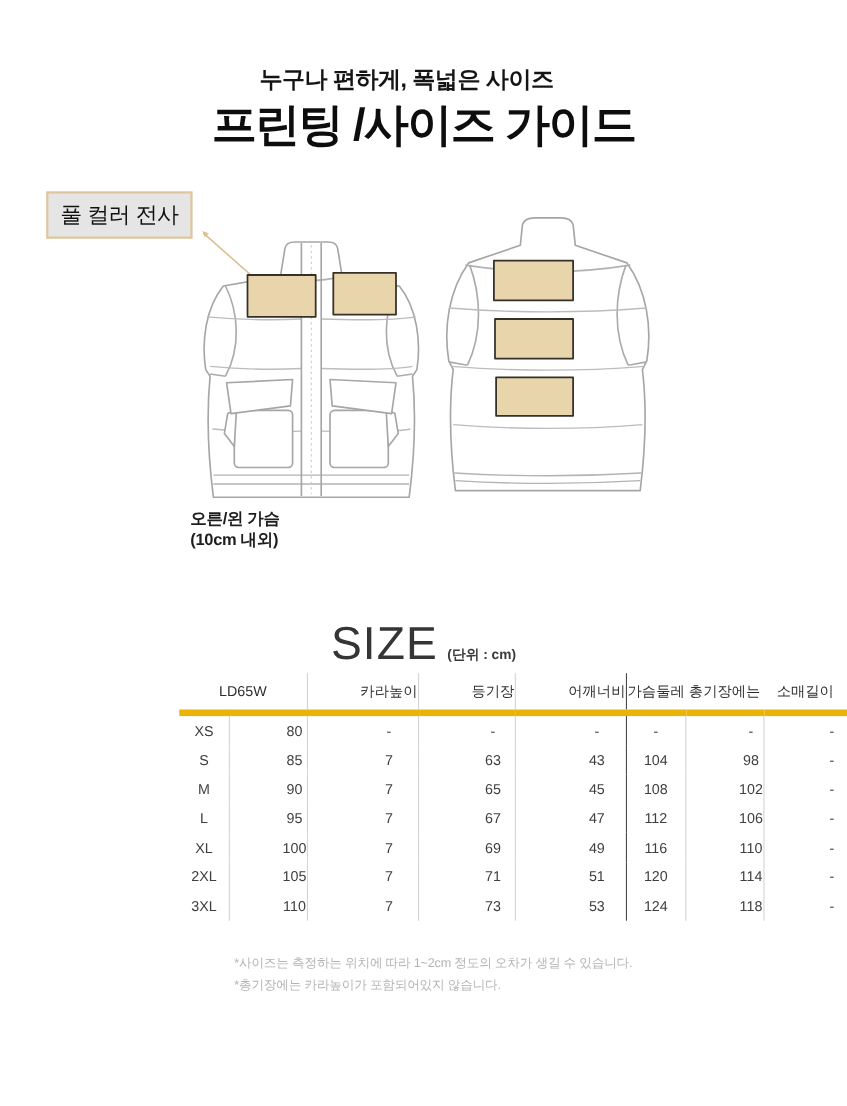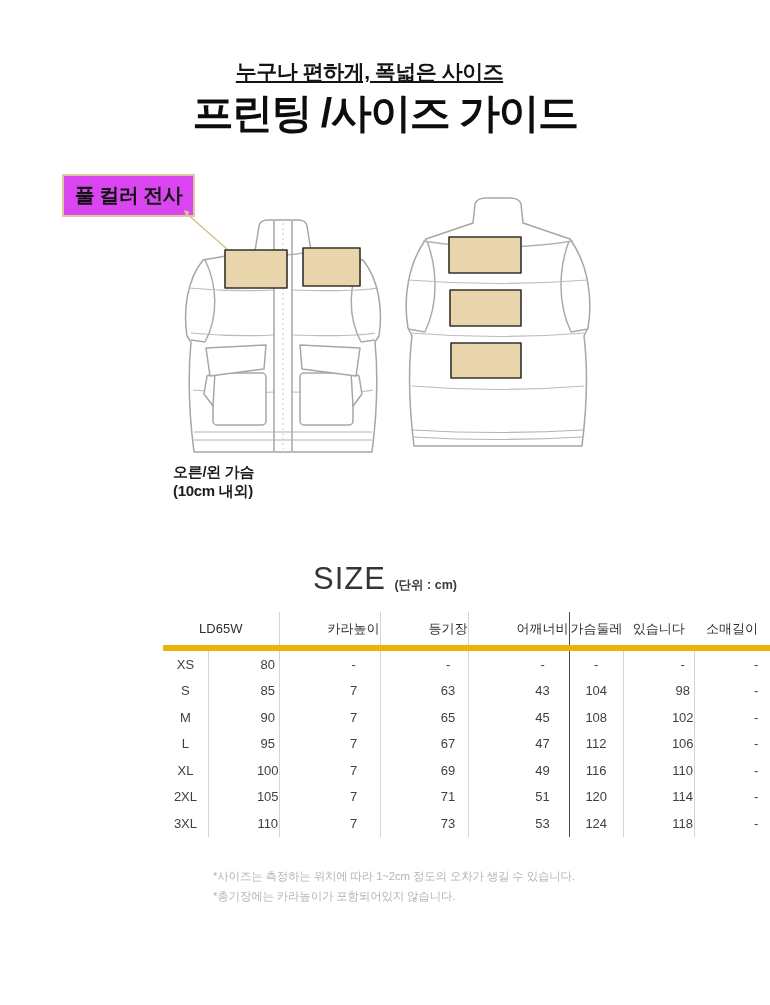--- a/index.html
+++ b/index.html
@@ -1,45 +1,45 @@
 <!DOCTYPE html>
 <html><head>
 <meta charset="utf-8">
 <style>
   html,body{margin:0;padding:0;background:#ffffff;}
   body{font-family:"Liberation Sans","DejaVu Sans",sans-serif;-webkit-font-smoothing:antialiased;}
   .page{position:relative;width:770px;height:1005px;background:#fff;overflow:hidden;margin:0 auto;}
 
   
   .subtitle{position:absolute;top:58px;left:0;width:739px;text-align:center;
-    font-size:21px;font-weight:700;color:#141414;letter-spacing:-0.5px;text-decoration:underline;}
+    font-size:21px;font-weight:700;color:#141414;letter-spacing:-0.5px;}
   .title{position:absolute;top:86px;left:0;width:770px;text-align:center;
     font-size:41px;font-weight:900;color:#0d0d0d;letter-spacing:-1.5px;}
 
   
-  .callout{position:absolute;left:62px;top:174px;width:129px;height:39px;
-    border:2px solid var(--callout-border,#dfc69c);background:#d946ef;
+  .callout{position:absolute;left:42px;top:174px;width:129px;height:39px;
+    border:2px solid var(--callout-border,#dfc69c);background:#e5e5e5;
     display:flex;align-items:center;justify-content:center;
-    font-size:20px;font-weight:700;color:#111;letter-spacing:-0.5px;}
+    font-size:20px;font-weight:400;color:#111;letter-spacing:-0.5px;}
   .leader{position:absolute;left:178px;top:208px;width:64px;height:52px;}
 
   
   .vest-front{position:absolute;left:173px;top:218px;width:220px;height:240px;}
   .vest-back{position:absolute;left:393px;top:196px;width:210px;height:256px;}
   .vest path,.vest line,.vest rect{vector-effect:non-scaling-stroke;}
 
   
   .caption{position:absolute;text-align:left;font-size:15px;font-weight:700;
     color:#1d1d1d;line-height:19px;letter-spacing:-0.3px;}
   .caption-front{left:173px;top:462px;width:220px;}
   .caption-back{left:385px;top:460px;width:215px;}
 
   
   .size-heading{position:absolute;top:561px;left:0;width:770px;text-align:center;color:#2b2b2b;}
-  .size-heading .big{font-size:31px;font-weight:500;letter-spacing:1px;color:#353535;}
+  .size-heading .big{font-size:42px;font-weight:500;letter-spacing:1px;color:#353535;}
   .size-heading .unit{font-size:12.5px;font-weight:700;color:#3a3a3a;margin-left:4px;}
 
   
   .size-table{position:absolute;left:163px;top:612px;border-collapse:collapse;table-layout:fixed;}
   .size-table th,.size-table td{padding:0;text-align:center;vertical-align:middle;
     font-weight:400;white-space:nowrap;}
   .size-table thead th{height:33px;font-size:13px;color:#2e2e2e;
     border-bottom:6px solid #eab308;}
   .size-table tbody td{height:26.5px;font-size:13px;color:#3f3f3f;}
   .size-table .vline{border-left:1px solid #d4d4d4;padding-left:48px;}
@@ -149,21 +149,21 @@
         <col class="c6">
         <col class="c7">
     </colgroup>
     <thead>
       <tr>
         <th colspan="2">LD65W</th>
         <th class="vline">카라높이</th>
         <th class="vline">등기장</th>
         <th class="vline">어깨너비</th>
         <th class="dark">가슴둘레</th>
-        <th>있습니다</th>
+        <th>총기장에는</th>
         <th>소매길이</th>
       </tr>
     </thead>
     <tbody>
         <tr>
           <td>XS</td>
           <td class="vline">80</td>
           <td class="vline">-</td>
           <td class="vline">-</td>
           <td class="vline">-</td>

